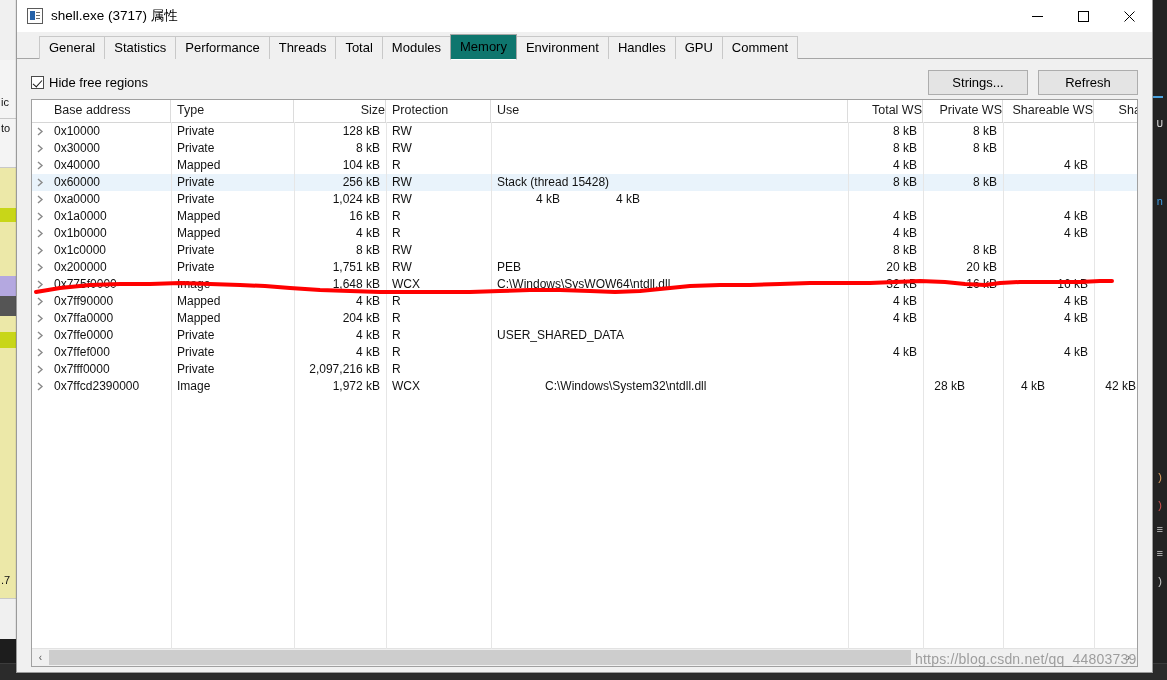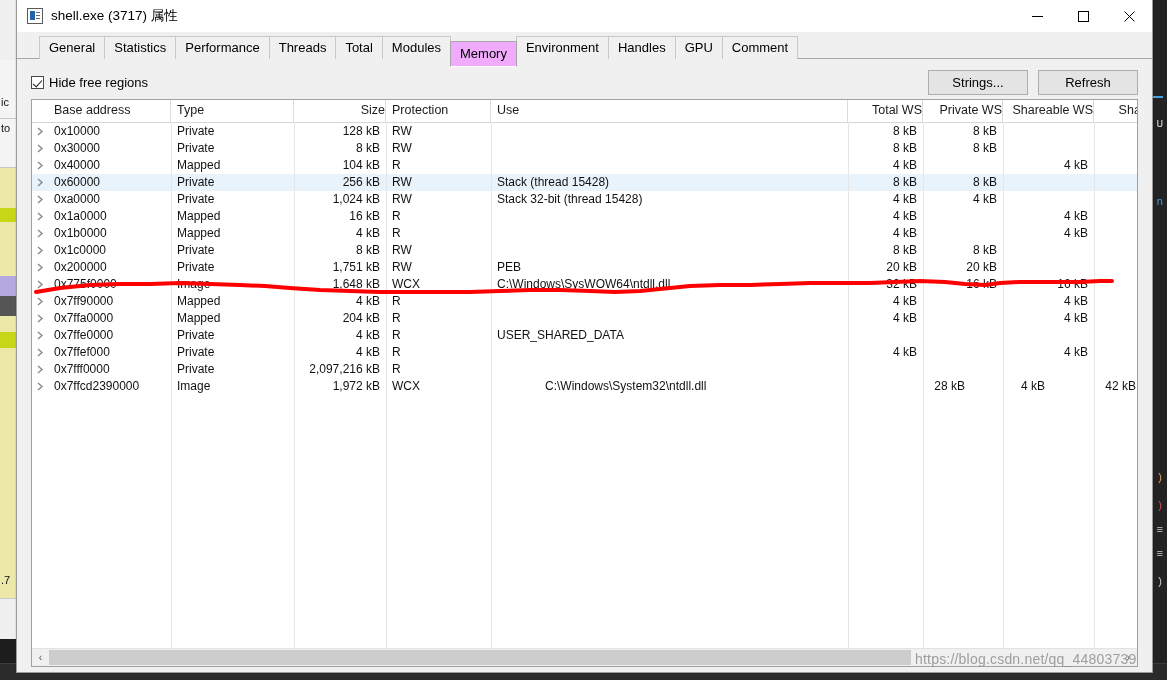--- a/index.html
+++ b/index.html
@@ -77,23 +77,23 @@
   .tab{
     height:22px;line-height:22px;padding:0 9px;
     font-size:13px;color:#000;
     background:#f0f0f0;
     border:1px solid #c8c8c8;border-bottom:none;
     margin-right:-1px;
     position:relative;top:1px;
     white-space:nowrap;
   }
   .tab.active{
-    background:#f0abfc;
+    background:#0f766e;
     border:1px solid #a6a6a6;border-bottom:1px solid #ffffff;
-    height:24px;line-height:23px;top:9px;z-index:3;
+    height:24px;line-height:23px;top:2px;z-index:3;
     font-weight:400;
   }
 
   
   #pane{
     flex:1 1 auto;background:#f0f0f0;position:relative;
     padding:0 14px;
   }
 
   
@@ -361,21 +361,20 @@
           <div class="row">
             <div class="chev">
               <svg width="8" height="9" viewBox="0 0 8 9">
                 <polyline points="2,1 6,4.5 2,8" fill="none" stroke="#8a8a8a" stroke-width="1.4"></polyline>
               </svg>
             </div>
             <div class="cell" style="flex: 0 0 123px;">0xa0000</div>
             <div class="cell" style="flex: 0 0 123px;">Private</div>
             <div class="cell r" style="flex: 0 0 92px;">1,024 kB</div>
             <div class="cell" style="flex: 0 0 105px;">RW</div>
-            <div class="cell" style="flex: 0 0 357px;">Stack 32-bit (thread 15428)</div>
             <div class="cell r" style="flex: 0 0 75px;">4 kB</div>
             <div class="cell r" style="flex: 0 0 80px;">4 kB</div>
             <div class="cell r" style="flex: 0 0 91px;"></div>
             <div class="cell r" style="flex: 0 0 52px;"></div>
           </div>
           <div class="row">
             <div class="chev">
               <svg width="8" height="9" viewBox="0 0 8 9">
                 <polyline points="2,1 6,4.5 2,8" fill="none" stroke="#8a8a8a" stroke-width="1.4"></polyline>
               </svg>

